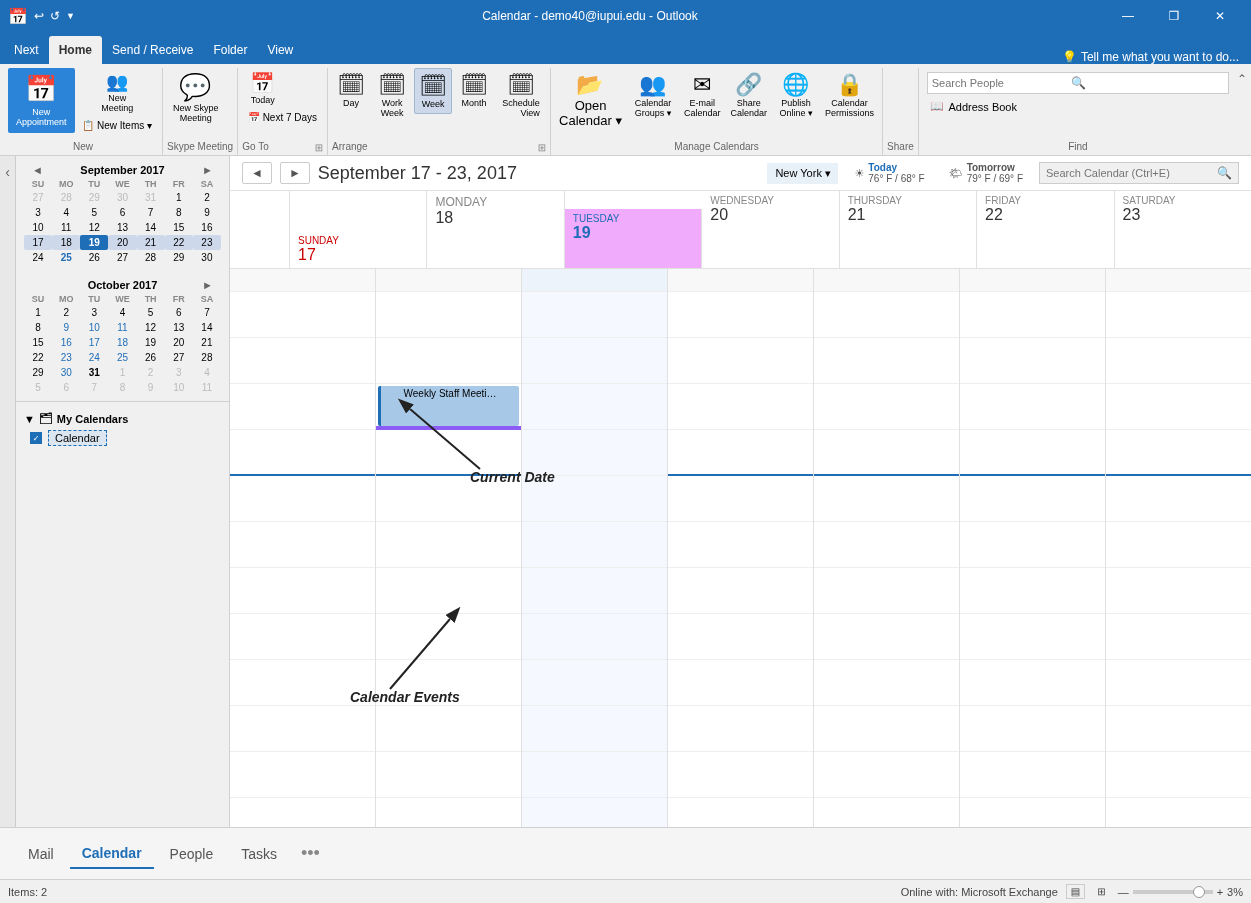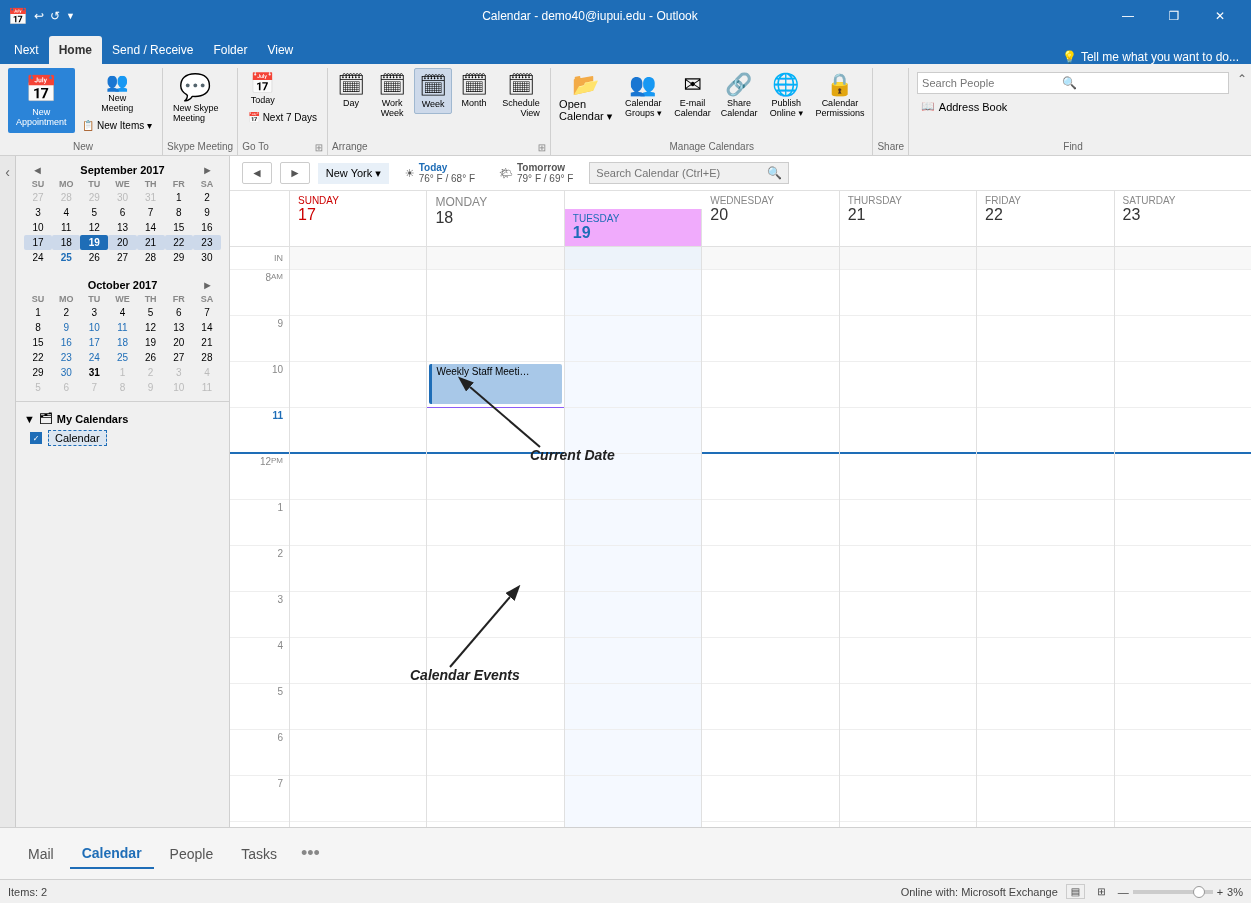--- a/index.html
+++ b/index.html
@@ -57,21 +57,21 @@
         </div>
       </div>
     </div>
     <div style="font-size:10px;color:#666;text-align:center;padding:2px 0 3px;">New</div>
   </div>
 
   <div style="display:flex;flex-direction:column;align-items:stretch;padding:0 4px;border-right:1px solid #d0d0d0;">
     <div style="flex:1;display:flex;align-items:flex-start;">
       <div style="display:flex;flex-direction:column;align-items:center;padding:4px 6px;cursor:pointer;border-radius:2px;">
         <span style="font-size:26px;color:#00a9f1;">💬</span>
-        <span style="font-size:9px;text-align:left;">New Skype<br>Meeting</span>
+        <span style="font-size:9px;text-align:center;">New Skype<br>Meeting</span>
       </div>
     </div>
     <div style="font-size:10px;color:#666;text-align:center;padding:2px 0 3px;">Skype Meeting</div>
   </div>
 
   <div style="display:flex;flex-direction:column;align-items:stretch;padding:0 4px;border-right:1px solid #d0d0d0;">
     <div style="flex:1;display:flex;flex-direction:column;gap:2px;align-items:flex-start;">
       <div style="display:flex;flex-direction:column;align-items:center;padding:3px 8px;cursor:pointer;border-radius:2px;">
         <span style="font-size:20px;">📅</span>
         <span style="font-size:9px;">Today</span>
@@ -113,21 +113,21 @@
     <div style="display:flex;align-items:center;justify-content:space-between;">
       <span style="font-size:10px;color:#666;padding:2px 0 3px;">Arrange</span>
       <span style="font-size:10px;cursor:pointer;color:#888;">⊞</span>
     </div>
   </div>
 
   <div style="display:flex;flex-direction:column;align-items:stretch;padding:0 4px;border-right:1px solid #d0d0d0;">
     <div style="flex:1;display:flex;align-items:flex-start;gap:2px;">
       <div style="display:flex;flex-direction:column;align-items:center;padding:4px 4px;cursor:pointer;border-radius:2px;min-width:46px;">
         <span style="font-size:22px;">📂</span>
-        <span style="font-size:11px;text-align:left;">Open<br>Calendar ▾</span>
+        <span style="font-size:13px;text-align:center;">Open<br>Calendar ▾</span>
       </div>
       <div style="display:flex;flex-direction:column;align-items:center;padding:4px 4px;cursor:pointer;border-radius:2px;min-width:50px;">
         <span style="font-size:22px;">👥</span>
         <span style="font-size:9px;text-align:center;">Calendar<br>Groups ▾</span>
       </div>
       <div style="display:flex;flex-direction:column;align-items:center;padding:4px 4px;cursor:pointer;border-radius:2px;min-width:44px;">
         <span style="font-size:22px;">✉</span>
         <span style="font-size:9px;text-align:center;">E-mail<br>Calendar</span>
       </div>
       <div style="display:flex;flex-direction:column;align-items:center;padding:4px 4px;cursor:pointer;border-radius:2px;min-width:42px;">
@@ -327,20 +327,21 @@
         <span style="background:#dce6f1;padding:1px 6px;border:1px dashed #1e6db7;font-size:11px;">Calendar</span>
       </div>
     </div>
   </div>
 
   <div style="flex:1;display:flex;flex-direction:column;overflow:hidden;background:white;">
 
     <div style="display:flex;align-items:center;padding:6px 12px;border-bottom:1px solid #e0e0e0;background:white;gap:8px;">
       <button style="cursor:pointer;padding:3px 8px;font-size:12px;color:#555;border:1px solid #ccc;background:white;border-radius:2px;">◄</button>
       <button style="cursor:pointer;padding:3px 8px;font-size:12px;color:#555;border:1px solid #ccc;background:white;border-radius:2px;">►</button>
+      <span style="font-size:18px;color:#333;font-weight:300;flex:1;">September 17 - 23, 2017</span>
       <button style="background:#e8f0f8;border:none;padding:4px 8px;font-size:11px;cursor:pointer;display:flex;align-items:center;gap:3px;">
         <span>New York</span>
         <span>▾</span>
       </button>
       <div style="display:flex;align-items:center;gap:4px;font-size:11px;color:#555;padding:0 8px;">
         <span>☀</span>
         <div>
           <div style="font-size:10px;font-weight:bold;color:#1e6db7;">Today</div>
           <div style="font-size:10px;">76° F / 68° F</div>
         </div>
@@ -354,21 +355,21 @@
       </div>
       <div style="display:flex;align-items:center;background:#f0f0f0;border:1px solid #ccc;padding:3px 6px;width:200px;">
         <input type="text" style="background: transparent; border: none; outline: none; font-size: 11px; flex: 1 1 0%;" placeholder="Search Calendar (Ctrl+E)">
         <span style="cursor:pointer;font-size:12px;">🔍</span>
       </div>
     </div>
 
     <div style="display:flex;border-bottom:1px solid #e0e0e0;background:white;">
       <div style="width:60px;flex-shrink:0;border-right:1px solid #e0e0e0;"></div>
       <div style="flex:1;text-align:left;padding:4px 8px;border-right:1px solid #e0e0e0;">
-        <div style="font-size:10px;color:#c00;">SUNDAY</div>
+        <div style="font-size:10px;color:#c00;margin-top:40px;">SUNDAY</div>
         <div style="font-size:16px;color:#c00;cursor:pointer;">17</div>
       </div>
       <div style="flex:1;text-align:left;padding:4px 8px;border-right:1px solid #e0e0e0;">
         <div style="font-size:12px;color:#888;">MONDAY</div>
         <div style="font-size:16px;color:#333;cursor:pointer;">18</div>
       </div>
       <div style="flex:1;text-align:left;padding:4px 8px;border-right:1px solid #e0e0e0;background:#f0abfc;margin-top:18px;">
         <div style="font-size:10px;color:#1e6db7;">TUESDAY</div>
         <div style="font-size:16px;color:#1e6db7;font-weight:bold;cursor:pointer;">19</div>
       </div>
@@ -385,36 +386,20 @@
         <div style="font-size:16px;color:#333;cursor:pointer;">22</div>
       </div>
       <div style="flex:1;text-align:left;padding:4px 8px;border-right:none;">
         <div style="font-size:10px;color:#888;">SATURDAY</div>
         <div style="font-size:16px;color:#333;cursor:pointer;">23</div>
       </div>
     </div>
 
     <div style="display:flex;flex:1;overflow-y:auto;position:relative;">
 
-      <div style="width:60px;flex-shrink:0;border-right:1px solid #e0e0e0;position:relative;">
-
-        <div style="height:23px;border-bottom:1px solid #eee;display:flex;align-items:center;justify-content:flex-end;padding-right:6px;font-size:9px;color:#888;">IN</div>
-        <div style="height:46px;border-bottom:1px solid #eee;display:flex;align-items:flex-start;justify-content:flex-end;padding-right:6px;font-size:10px;color:#888;padding-top:2px;">8 <span style="font-size:8px;">AM</span></div>
-        <div style="height:46px;border-bottom:1px solid #eee;display:flex;align-items:flex-start;justify-content:flex-end;padding-right:6px;font-size:10px;color:#888;padding-top:2px;">9</div>
-        <div style="height:46px;border-bottom:1px solid #eee;display:flex;align-items:flex-start;justify-content:flex-end;padding-right:6px;font-size:10px;color:#888;padding-top:2px;">10</div>
-        <div style="height:46px;border-bottom:2px solid #1e6db7;display:flex;align-items:flex-start;justify-content:flex-end;padding-right:6px;font-size:10px;color:#1e6db7;padding-top:2px;font-weight:bold;">11</div>
-        <div style="height:46px;border-bottom:1px solid #eee;display:flex;align-items:flex-start;justify-content:flex-end;padding-right:6px;font-size:10px;color:#888;padding-top:2px;">12 <span style="font-size:8px;">PM</span></div>
-        <div style="height:46px;border-bottom:1px solid #eee;display:flex;align-items:flex-start;justify-content:flex-end;padding-right:6px;font-size:10px;color:#888;padding-top:2px;">1</div>
-        <div style="height:46px;border-bottom:1px solid #eee;display:flex;align-items:flex-start;justify-content:flex-end;padding-right:6px;font-size:10px;color:#888;padding-top:2px;">2</div>
-        <div style="height:46px;border-bottom:1px solid #eee;display:flex;align-items:flex-start;justify-content:flex-end;padding-right:6px;font-size:10px;color:#888;padding-top:2px;">3</div>
-        <div style="height:46px;border-bottom:1px solid #eee;display:flex;align-items:flex-start;justify-content:flex-end;padding-right:6px;font-size:10px;color:#888;padding-top:2px;">4</div>
-        <div style="height:46px;border-bottom:1px solid #eee;display:flex;align-items:flex-start;justify-content:flex-end;padding-right:6px;font-size:10px;color:#888;padding-top:2px;">5</div>
-        <div style="height:46px;border-bottom:1px solid #eee;display:flex;align-items:flex-start;justify-content:flex-end;padding-right:6px;font-size:10px;color:#888;padding-top:2px;">6</div>
-        <div style="height:46px;border-bottom:1px solid #eee;display:flex;align-items:flex-start;justify-content:flex-end;padding-right:6px;font-size:10px;color:#888;padding-top:2px;">7</div>
-      </div>
 
       <div style="display:flex;flex:1;position:relative;">
 
         <div style="flex:1;border-right:1px solid #e0e0e0;position:relative;">
           <div style="height:23px;border-bottom:1px solid #eee;background:#f8f8f8;"></div>
           <div style="height:46px;border-bottom:1px solid #eee;"></div>
           <div style="height:46px;border-bottom:1px solid #eee;"></div>
           <div style="height:46px;border-bottom:1px solid #eee;"></div>
           <div style="height:46px;border-bottom:2px solid #1e6db7;"></div>
           <div style="height:46px;border-bottom:1px solid #eee;"></div>
@@ -424,21 +409,21 @@
           <div style="height:46px;border-bottom:1px solid #eee;"></div>
           <div style="height:46px;border-bottom:1px solid #eee;"></div>
           <div style="height:46px;border-bottom:1px solid #eee;"></div>
           <div style="height:46px;border-bottom:1px solid #eee;"></div>
         </div>
 
         <div style="flex:1;border-right:1px solid #e0e0e0;position:relative;">
           <div style="height:23px;border-bottom:1px solid #eee;background:#f8f8f8;"></div>
           <div style="height:46px;border-bottom:1px solid #eee;"></div>
           <div style="height:46px;border-bottom:1px solid #eee;"></div>
-          <div style="height:46px;border-bottom:1px solid #8b5cf6;position:relative;">
+          <div style="height:46px;border-bottom:4px solid #8b5cf6;position:relative;text-align:center;">
 
             <div style="position:absolute;left:2px;right:2px;top:2px;height:40px;background:#a8c8e8;border-left:3px solid #1e6db7;border-radius:2px;padding:2px 4px;font-size:10px;cursor:pointer;overflow:hidden;z-index:3;">
               <span>Weekly Staff Meeti…</span>
             </div>
           </div>
           <div style="height:46px;border-bottom:2px solid #1e6db7;"></div>
           <div style="height:46px;border-bottom:1px solid #eee;"></div>
           <div style="height:46px;border-bottom:1px solid #eee;"></div>
           <div style="height:46px;border-bottom:1px solid #eee;"></div>
           <div style="height:46px;border-bottom:1px solid #eee;"></div>

